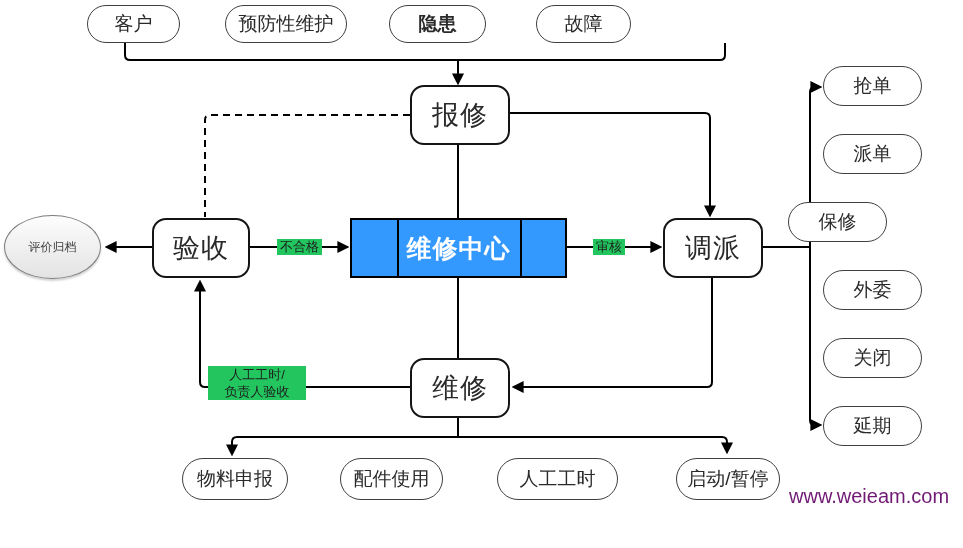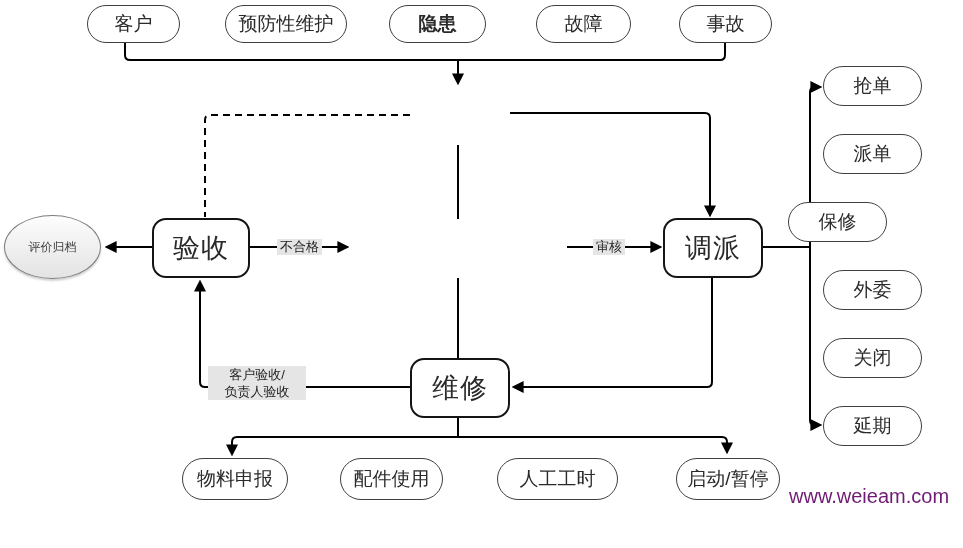--- a/index.html
+++ b/index.html
@@ -18,21 +18,21 @@
     border:2px solid #000;background:#3399ff;color:#ffffff;border-radius:0;
     font-size:25px;font-weight:bold;letter-spacing:1px;
   }
   .center-box .divider{position:absolute;top:0;bottom:0;width:2px;background:#000;}
   .ellipse{
     border:1.5px solid #7c7c7c;border-radius:50%;
     background:linear-gradient(#fdfdfd,#e3e3e3);
     color:#3f3f3f;font-size:12px;box-shadow:0 2px 2px rgba(0,0,0,.18);
   }
   .edge-label{
-    position:absolute;background:#e5e5e5;color:#1e1e1e;font-size:13px;
+    position:absolute;background:#22c55e;color:#1e1e1e;font-size:13px;
     padding:0 3px;line-height:16px;z-index:5;
   }
   .edge-label.multiline{text-align:center;line-height:17px;}
   .watermark{
     position:absolute;left:789px;top:485px;font-size:20px;color:#701a75;z-index:5;
   }
 </style>
 </head>
 <body>
 
@@ -62,23 +62,28 @@
       <path d="M458,418 L458,437"></path>
       <path d="M458,437 L237,437 Q232,437 232,442 L232,454" marker-end="url(#arr)"></path>
       <path d="M458,437 L722,437 Q727,437 727,442 L727,452" marker-end="url(#arr)"></path>
     </g>
   </svg>
 
   <div class="node stadium" style="left:87px;top:5px;width:93px;height:38px;border-radius:19px;">客户</div>
   <div class="node stadium" style="left:225px;top:5px;width:122px;height:38px;border-radius:19px;">预防性维护</div>
   <div class="node stadium" style="left:389px;top:5px;width:97px;height:38px;border-radius:19px;font-weight:bold;">隐患</div>
   <div class="node stadium" style="left:536px;top:5px;width:95px;height:38px;border-radius:19px;">故障</div>
-  <div class="node stadium" style="left:679px;top:5px;width:93px;height:38px;border-radius:19px;">事故</div>
 
+  <div class="node proc" style="left:410px;top:85px;width:100px;height:60px;">报修</div>
 
+  <div class="node proc center-box" style="left:350px;top:218px;width:217px;height:60px;">
+    <div class="divider" style="left:45px;"></div>
+    <div class="divider" style="left:168px;"></div>
+    <span>维修中心</span>
+  </div>
 
   <div class="node proc" style="left:152px;top:218px;width:98px;height:60px;">验收</div>
 
   <div class="node ellipse" style="left:4px;top:215px;width:97px;height:64px;">评价归档</div>
 
   <div class="node proc" style="left:663px;top:218px;width:100px;height:60px;">调派</div>
 
   <div class="node proc" style="left:410px;top:358px;width:100px;height:60px;">维修</div>
 
   <div class="node stadium" style="left:823px;top:66px;width:99px;height:40px;border-radius:20px;">抢单</div>
@@ -89,19 +94,19 @@
   <div class="node stadium" style="left:823px;top:406px;width:99px;height:40px;border-radius:20px;">延期</div>
 
   <div class="node stadium" style="left:182px;top:458px;width:106px;height:42px;border-radius:21px;">物料申报</div>
   <div class="node stadium" style="left:340px;top:458px;width:103px;height:42px;border-radius:21px;">配件使用</div>
   <div class="node stadium" style="left:497px;top:458px;width:121px;height:42px;border-radius:21px;">人工工时</div>
   <div class="node stadium" style="left:676px;top:458px;width:104px;height:42px;border-radius:21px;">启动/暂停</div>
 
   <div class="edge-label" style="left:277px;top:239px;">不合格</div>
   <div class="edge-label" style="left:593px;top:239px;">审核</div>
   <div class="edge-label multiline" style="left:208px;top:366px;width:92px;">
-    <span style="display:block">客户验收/</span>
+    <span style="display:block">人工工时/</span>
     <span style="display:block">负责人验收</span>
   </div>
 
   <div class="watermark">www.weieam.com</div>
 
 </div>
 
 </body></html>

